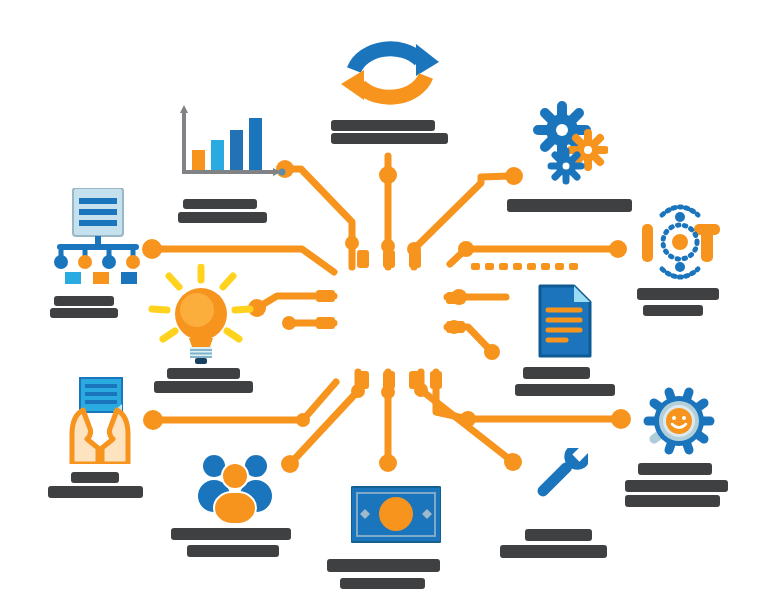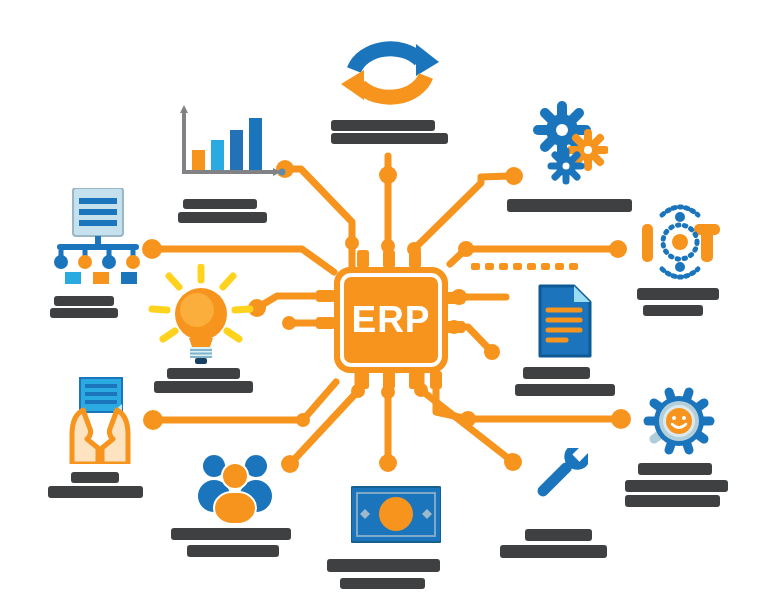--- a/index.html
+++ b/index.html
@@ -81,25 +81,20 @@
         <rect x="383" y="371" width="12" height="18" rx="3"></rect>
         <rect x="409" y="371" width="12" height="18" rx="3"></rect>
         <rect x="430" y="371" width="12" height="18" rx="3"></rect>
       <rect x="316" y="290" width="19" height="12" rx="3"></rect>
         <rect x="316" y="317" width="19" height="12" rx="3"></rect>
       <rect x="446" y="292" width="19" height="12" rx="3"></rect>
         <rect x="446" y="321" width="19" height="12" rx="3"></rect>
     </g>
   </svg>
 
-  <div class="chip">
-    <div class="chip-inner">
-      <span>ERP</span>
-    </div>
-  </div>
 
   <div class="node" style="left:336px;top:32px;width:108px;height:82px">
     <svg width="108" height="82" viewBox="0 0 108 82">
       <path d="M18,38 A38,30 0 0 1 84,28" stroke="#1B75BC" stroke-width="15" fill="none"></path>
       <polygon points="80,12 103,30 80,44" fill="#1B75BC"></polygon>
       <path d="M90,44 A38,30 0 0 1 24,54" stroke="#F7941E" stroke-width="15" fill="none"></path>
       <polygon points="28,38 5,52 28,68" fill="#F7941E"></polygon>
     </svg>
   </div>
   <div class="bar" style="left:331px;top:120px;width:104px"></div>

